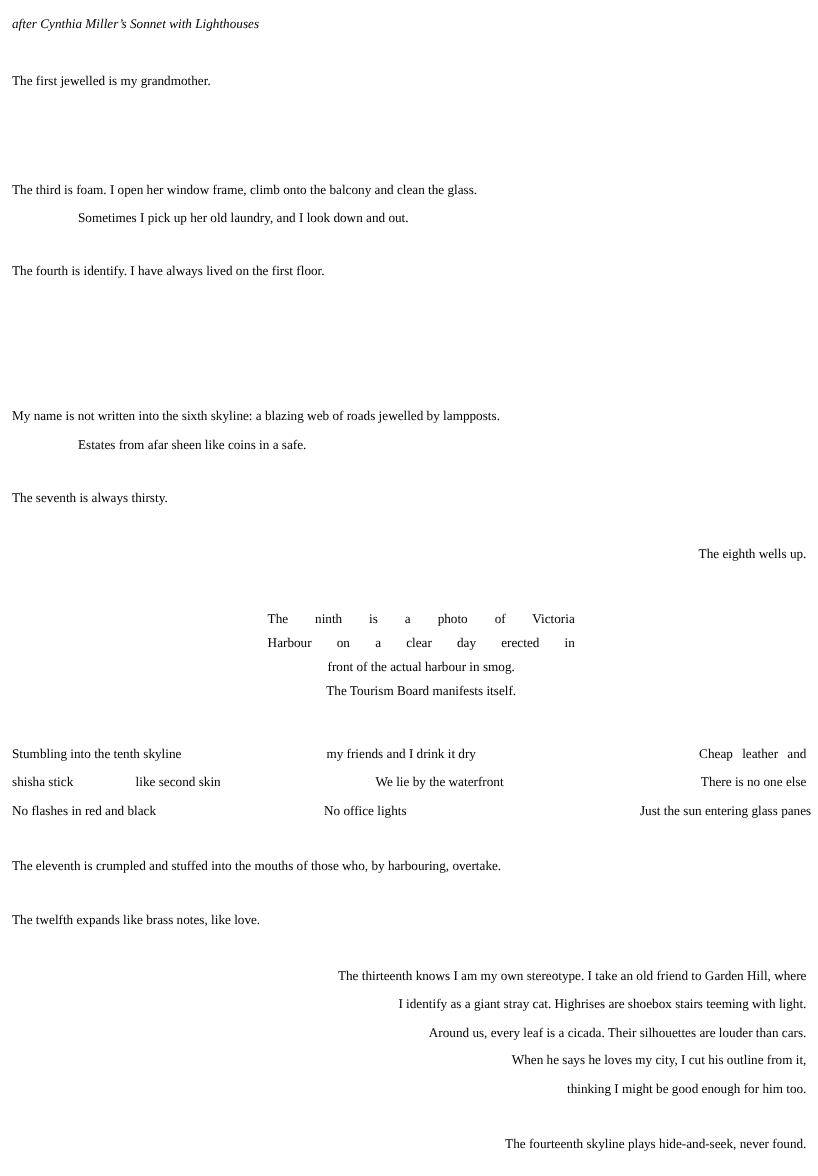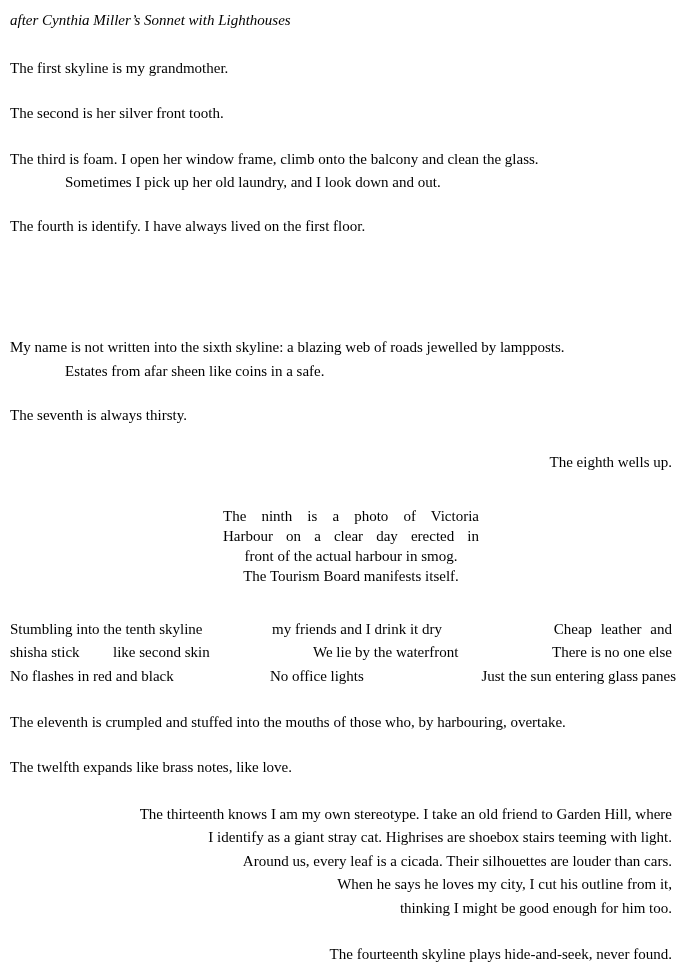--- a/index.html
+++ b/index.html
@@ -7,21 +7,21 @@
     padding: 0;
     background: #ffffff;
   }
   .page {
     position: relative;
     width: 682px;
     height: 980px;
     background: #ffffff;
     color: #000000;
     font-family: "Liberation Serif", serif;
-    font-size: 15px;
+    font-size: 11px;
     line-height: 23.5px;
     overflow: hidden;
   }
   
   .ln {
     position: absolute;
     left: 10px;
     white-space: nowrap;
   }
   
@@ -85,23 +85,22 @@
     word-spacing: 5px;
   }
 </style>
 </head>
 <body>
 
 <div class="page">
 
   <div class="ln epigraph" style="top:9px">after Cynthia Miller’s Sonnet with Lighthouses</div>
 
-  <div class="ln" style="top:57px">The first skyline is my grandmother.</div>
+  <div class="ln" style="top:57px">The first jewelled is my grandmother.</div>
 
-  <div class="ln" style="top:102px">The second is her silver front tooth.</div>
 
   <div class="block" style="top:147.5px">
     <div class="bline">The third is foam. I open her window frame, climb onto the balcony and clean the glass.</div>
     <div class="bline indent">Sometimes I pick up her old laundry, and I look down and out.</div>
   </div>
 
   <div class="ln" style="top:215px">The fourth is identify. I have always lived on the first floor.</div>
 
 
   <div class="block" style="top:336px">

